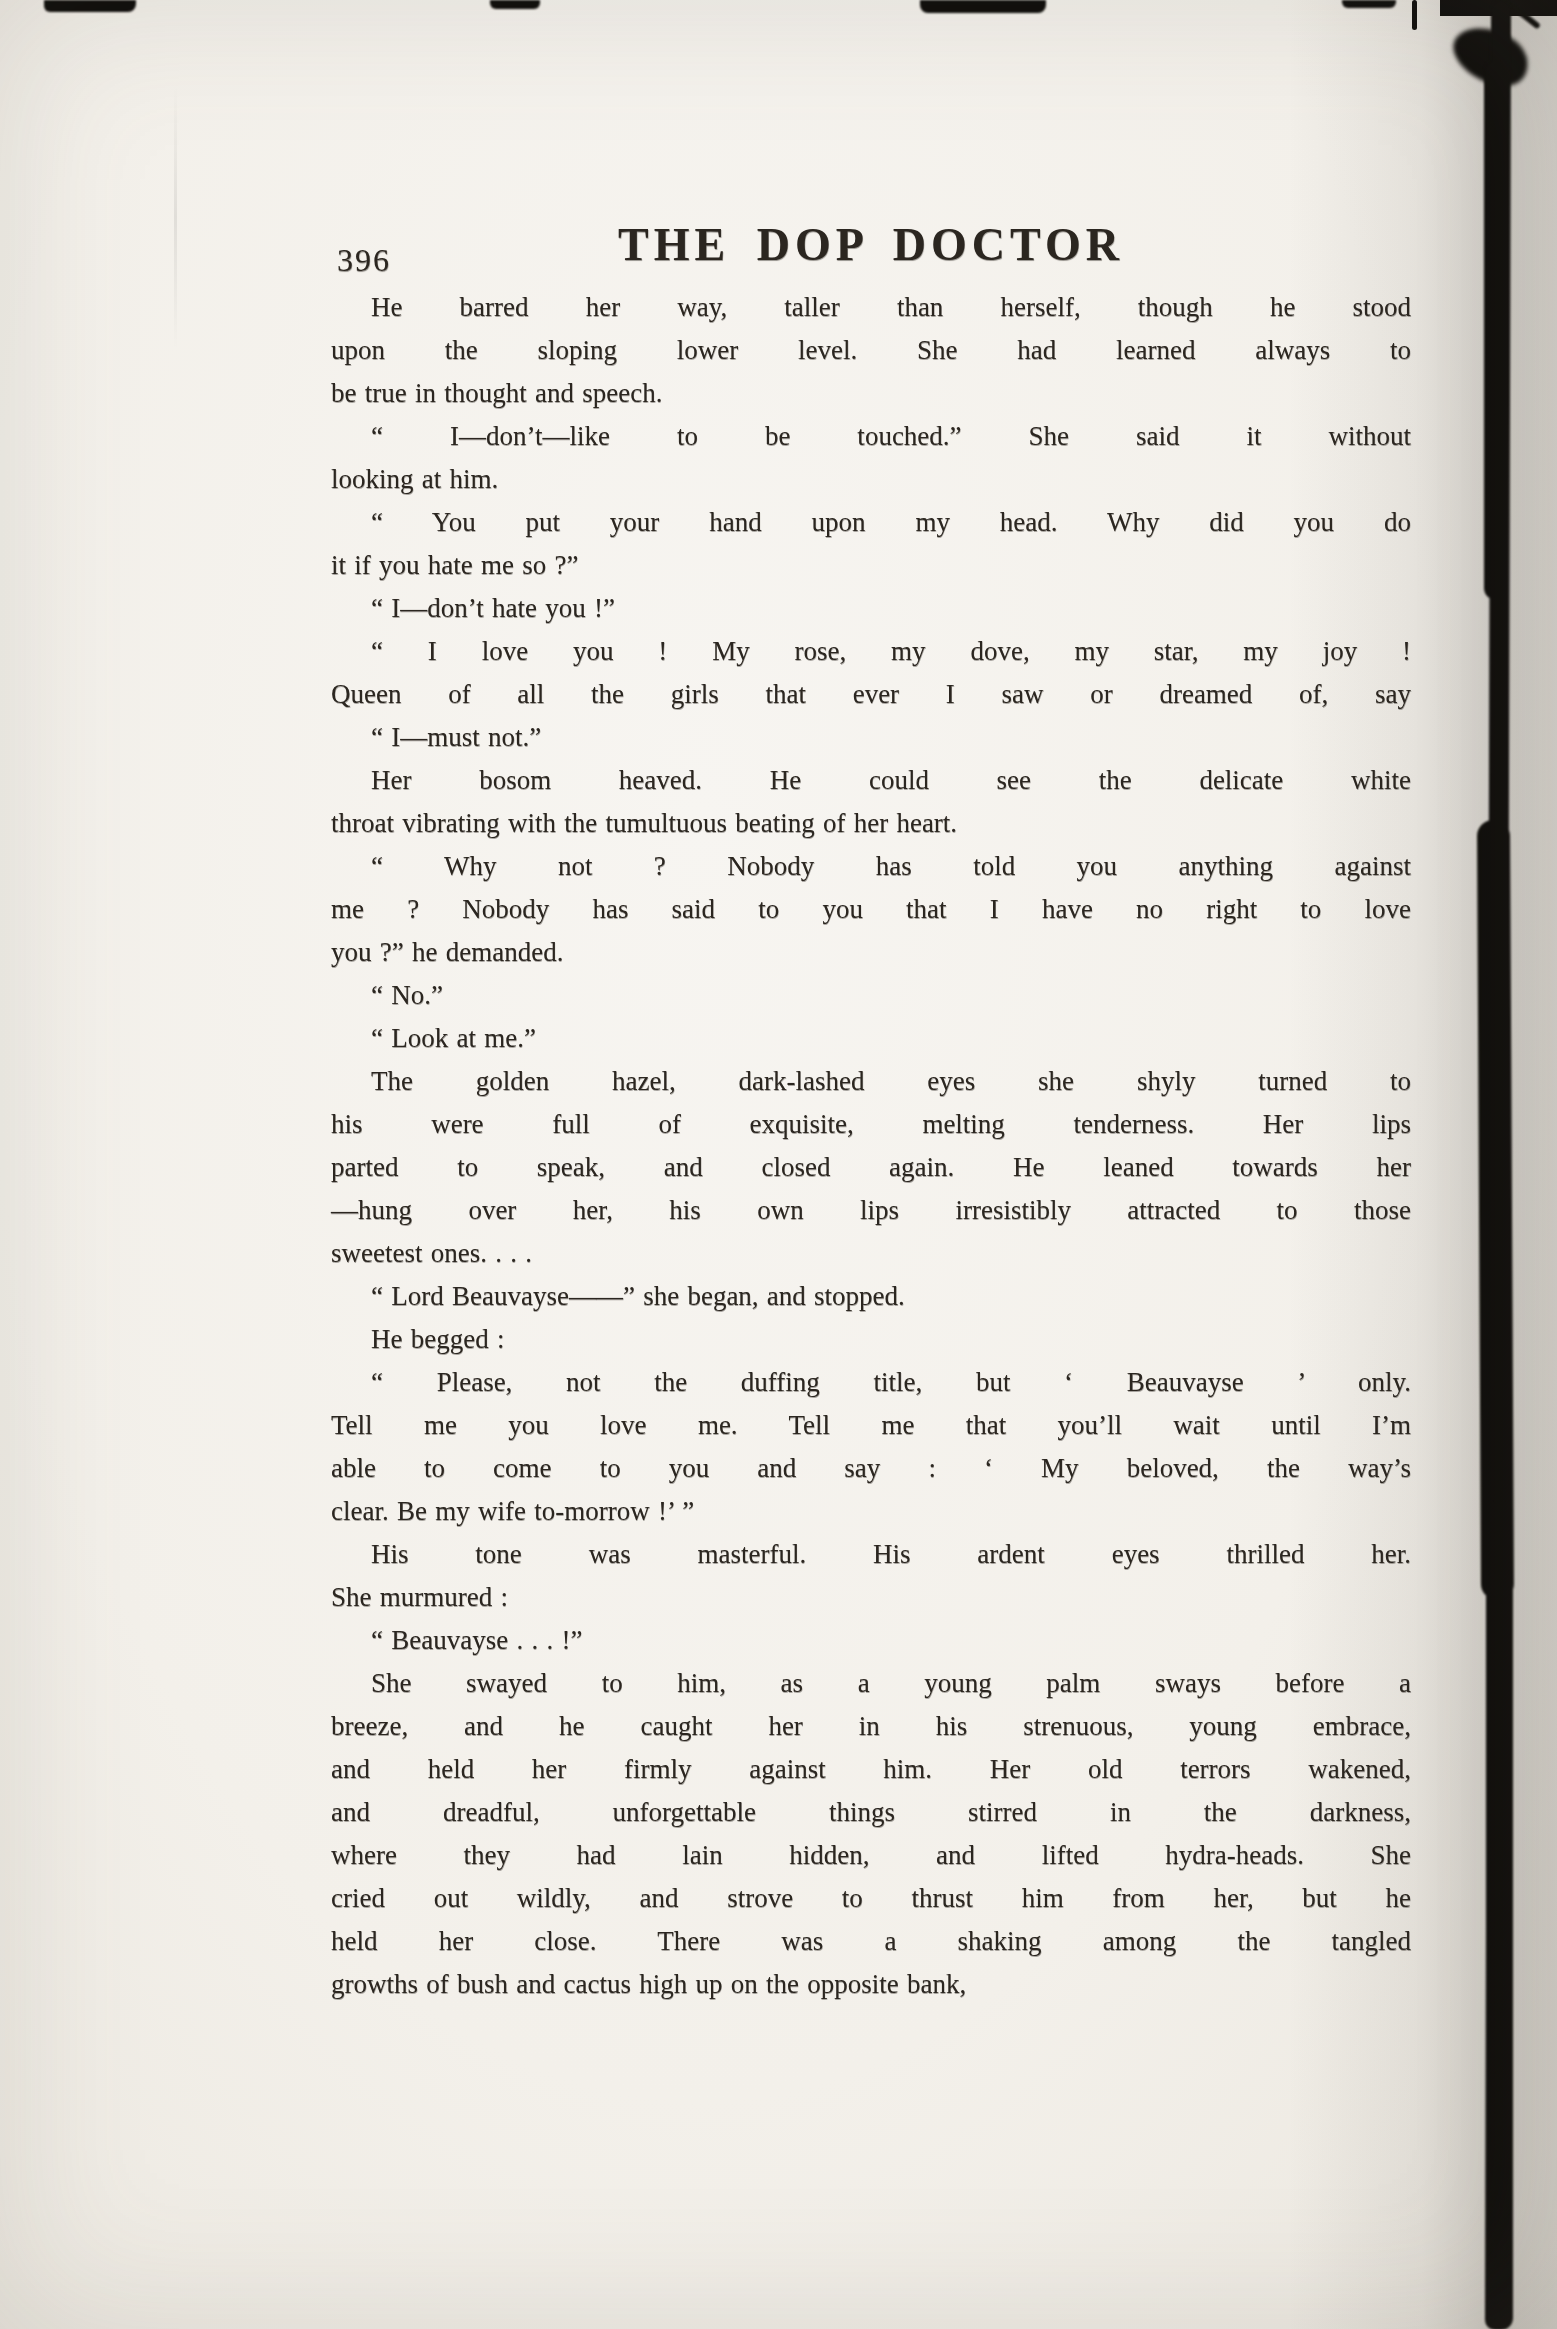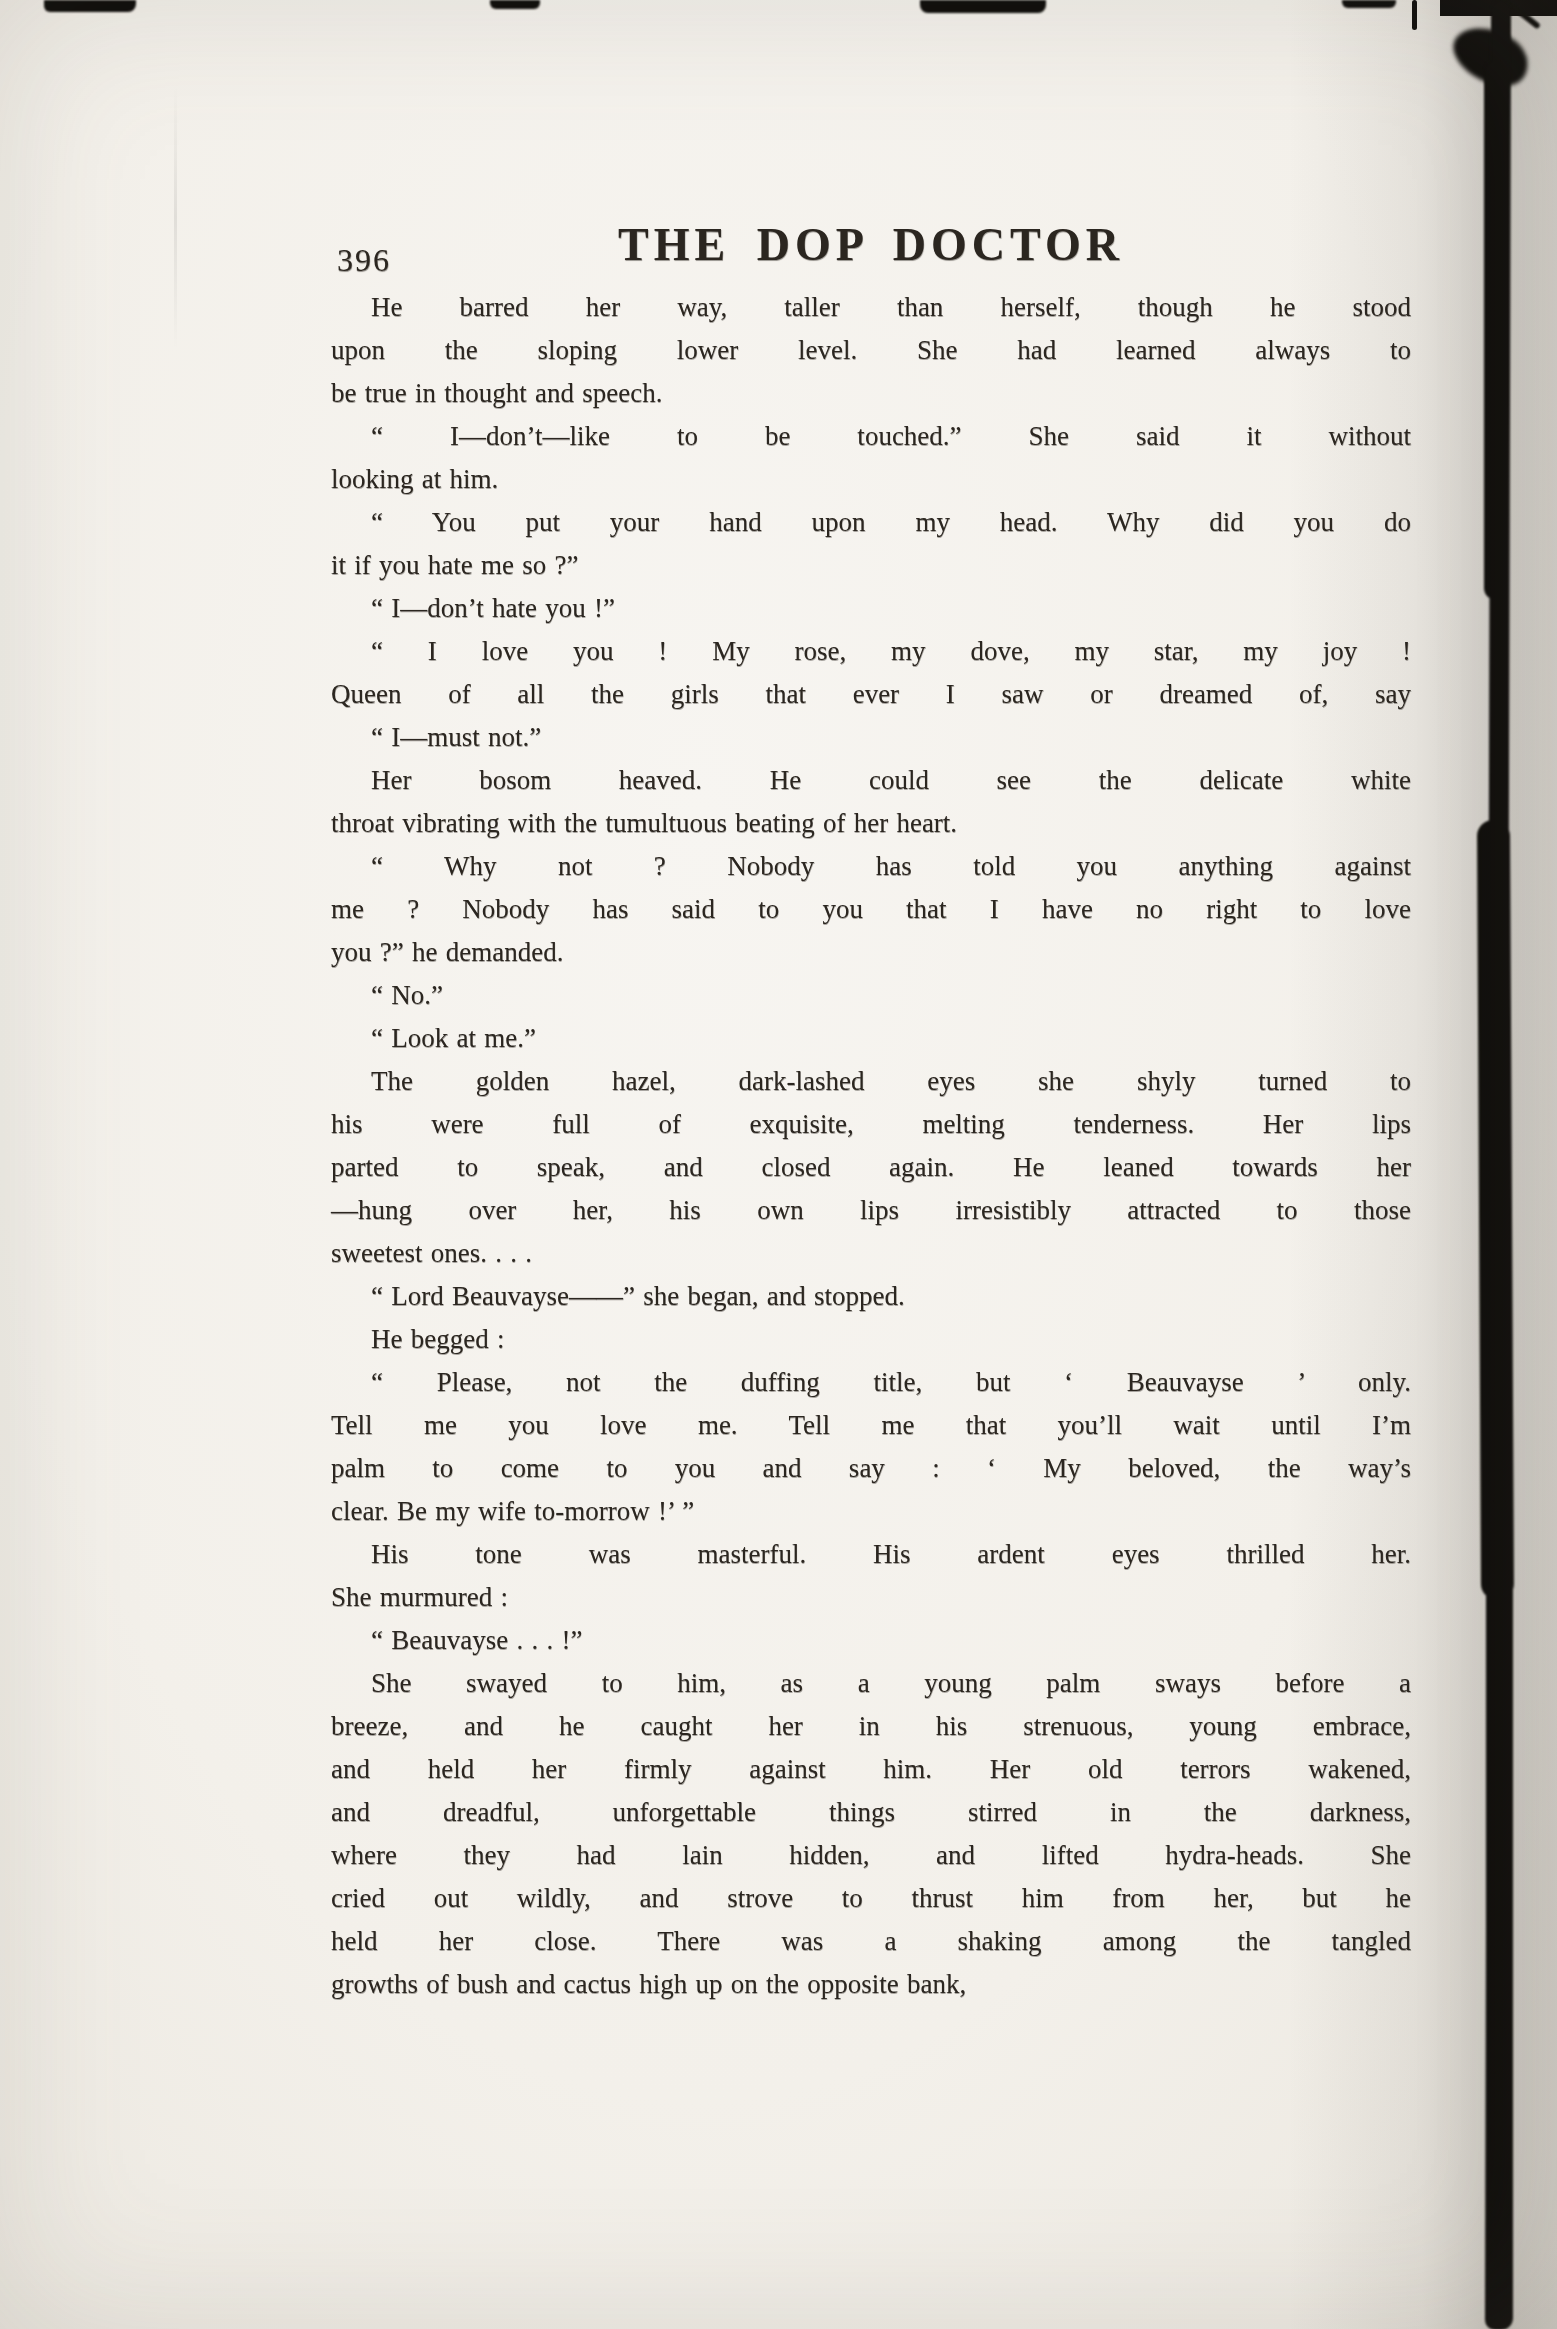--- a/index.html
+++ b/index.html
@@ -151,21 +151,21 @@
       </div>
       <div class="para">
         <div class="line last indent">“ Lord Beauvayse——” she began, and stopped.</div>
       </div>
       <div class="para">
         <div class="line last indent">He begged :</div>
       </div>
       <div class="para">
         <div class="line just indent">“ Please, not the duffing title, but ‘ Beauvayse ’ only.</div>
         <div class="line just">Tell me you love me. Tell me that you’ll wait until I’m</div>
-        <div class="line just">palm to come to you and say : ‘ My beloved, the way’s</div>
+        <div class="line just">able to come to you and say : ‘ My beloved, the way’s</div>
         <div class="line last">clear. Be my wife to-morrow !’ ”</div>
       </div>
       <div class="para">
         <div class="line just indent">His tone was masterful. His ardent eyes thrilled her.</div>
         <div class="line last">She murmured :</div>
       </div>
       <div class="para">
         <div class="line last indent">“ Beauvayse . . . !”</div>
       </div>
       <div class="para">

